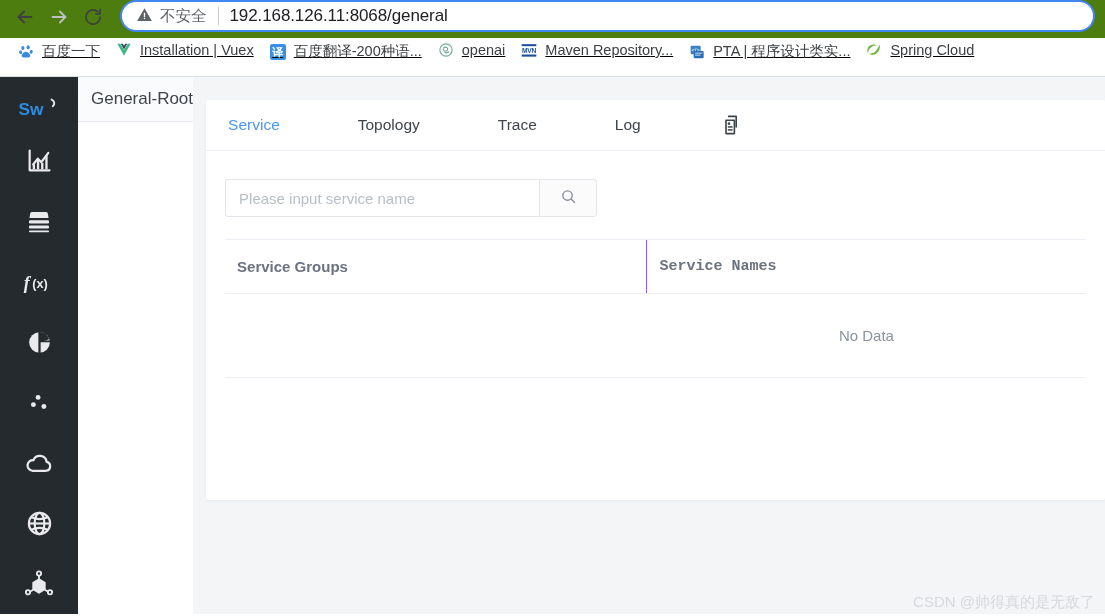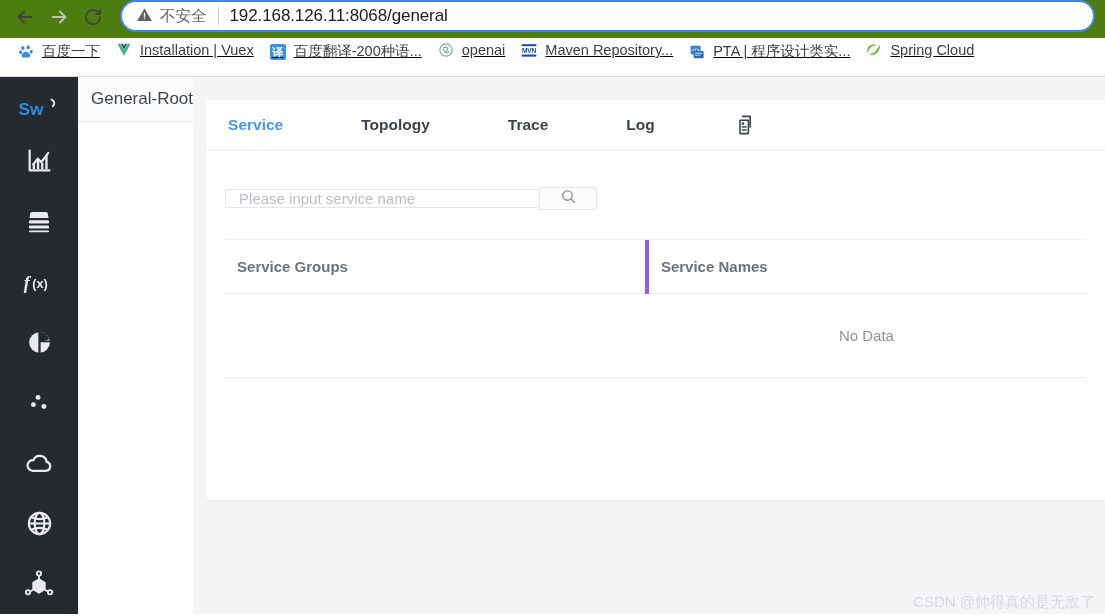--- a/index.html
+++ b/index.html
@@ -208,34 +208,32 @@
     padding-left: 22px;
   }
   .tab {
     font-size: 15.5px;
     color: #3d444b;
     margin-right: 78px;
     height: 51px;
     display: flex;
     align-items: center;
     position: relative;
-    font-weight: bold;
   }
   .tab.active { color: #4a95f5; }
   .tab.tab-icon { margin-right: 0; }
 
   #search-row {
     padding: 28px 0 0 19px;
     display: flex;
   }
   #search-group {
     display: flex;
     height: 38px;
     width: 372px;
-    align-items: center;
   }
   #search-input {
     flex: 1 1 auto;
     border: 1px solid #e3e6eb;
     border-right: none;
     border-radius: 3px 0 0 3px;
     font-size: 15px;
     color: #5a6169;
     padding: 0 13px;
     outline: none;
@@ -264,21 +262,21 @@
   }
   #table th {
     text-align: left;
     font-size: 15px;
     color: #6b7280;
     font-weight: bold;
     padding: 18px 0 18px 12px;
     border-bottom: 1px solid #ebeef2;
     background: #ffffff;
   }
-  #table th.col-sep { border-left: 4px solid #8b5cf6; }
+  #table th.col-sep { border-left: 1px solid #8b5cf6; font-family: Liberation Mono, monospace; }
   #table td {
     height: 84px;
     border-bottom: 1px solid #ebeef2;
     background: #ffffff;
     vertical-align: middle;
   }
   #no-data {
     font-size: 15px;
     color: #8b939c;
     text-align: center;

